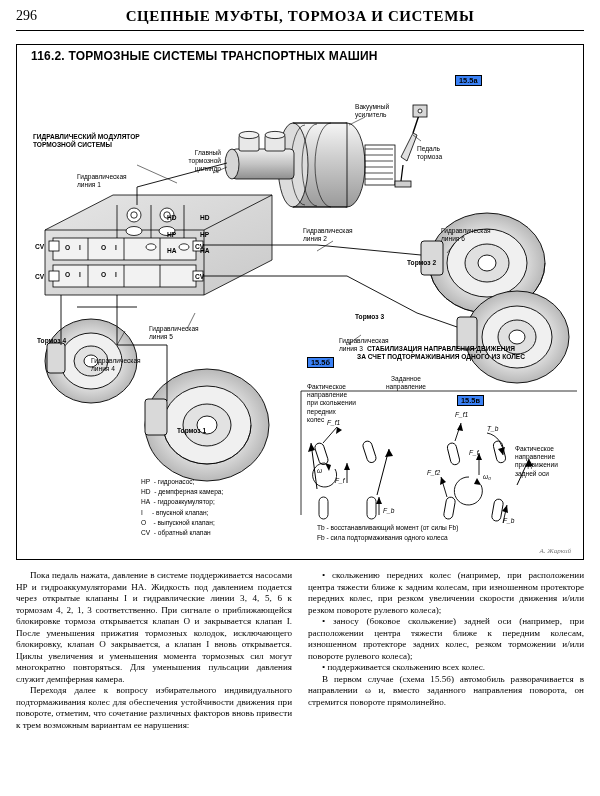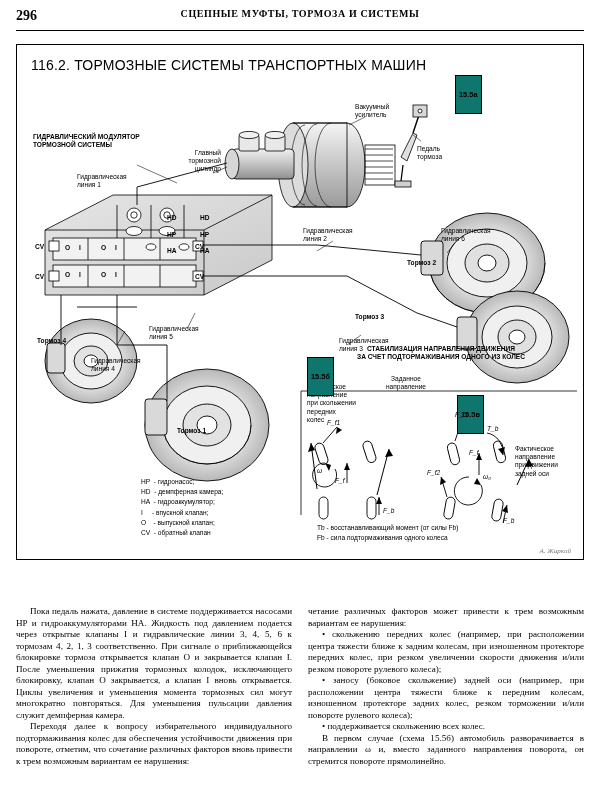--- a/index.html
+++ b/index.html
@@ -32,67 +32,67 @@
     border-bottom: 1.2px solid #000;
     display: flex;
     align-items: flex-start;
     justify-content: center;
   }
   .runhead .pageno {
     position: absolute;
     left: 0;
     top: 0;
     font-family: "Liberation Serif", serif;
-    font-weight: bold;
+    font-weight: normal;
     font-size: 14px;
   }
   .runhead .title {
     font-family: "Liberation Serif", serif;
     font-weight: bold;
-    font-size: 10px;
+    font-size: 15px;
     letter-spacing: 0.6px;
   }
   
   .figure {
     position: absolute;
     top: 44px;
     left: 16px;
     width: 568px;
     height: 516px;
     border: 1.2px solid #000;
     box-sizing: border-box;
     background: #fff;
   }
   .fig-title {
     position: absolute;
-    top: 12px;
+    top: 4px;
     left: 14px;
     font-family: "Liberation Sans", sans-serif;
-    font-weight: normal;
-    font-size: 14px;
+    font-weight: bold;
+    font-size: 12px;
     letter-spacing: 0.2px;
   }
   .lbl {
     position: absolute;
     font-family: "Liberation Sans", sans-serif;
     font-size: 6.6px;
     line-height: 1.25;
     color: #000;
     white-space: pre-line;
   }
   .lbl.b { font-weight: bold; }
   .lbl.c { text-align: center; }
   .boxlbl {
     position: absolute;
     font-family: "Liberation Sans", sans-serif;
     font-weight: bold;
     font-size: 7.4px;
     border: 1px solid #000;
-    padding: 15px 3px;
-    background: #0f766e;
+    padding: 1px 3px;
+    background: #3b82f6;
     line-height: 1;
   }
   .legend {
     position: absolute;
     font-family: "Liberation Sans", sans-serif;
     font-size: 6.6px;
     line-height: 1.55;
   }
   .legend div { white-space: pre; }
   .signature {
@@ -114,21 +114,20 @@
     display: flex;
     gap: 16px;
   }
   .col {
     width: 276px;
     font-family: "Liberation Serif", serif;
     font-size: 9.1px;
     line-height: 1.265;
     text-align: justify;
     hyphens: auto;
-    margin-top: 36px;
   }
   .col p { margin: 0; text-indent: 14px; }
   .col p.noind { text-indent: 0; }
   svg { display: block; }
   .figsvg {
     position: absolute;
     top: 0; left: 0;
     width: 568px;
     height: 516px;
   }
@@ -464,21 +463,20 @@
   </div>
 
   <div class="bodytext">
 
     <div class="col">
       <p>Пока педаль нажата, давление в системе поддерживается насосами HP и гидроаккумуляторами НА. Жидкость под давлением подается через открытые клапаны I и гидравлические линии 3, 4, 5, 6 к тормозам 4, 2, 1, 3 соответственно. При сигнале о приближающейся блокировке тормоза открывается клапан О и закрывается клапан I. После уменьшения прижатия тормозных колодок, исключающего блокировку, клапан О закрывается, а клапан I вновь открывается. Циклы увеличения и уменьшения момента тормозных сил могут многократно повторяться. Для уменьшения пульсации давления служит демпферная камера.</p>
       <p>Переходя далее к вопросу избирательного индивидуального подтормаживания колес для обеспечения устойчивости движения при повороте, отметим, что сочетание различных факторов вновь привести к трем возможным вариантам ее нарушения:</p>
     </div>
 
     <div class="col">
-      <p class="noind">четание различных факторов может привести к трем возможным вариантам ее нарушения:</p>
       <p>• скольжению передних колес (например, при расположении центра тяжести ближе к задним колесам, при изношенном протекторе передних колес, при резком увеличении скорости движения и/или резком повороте рулевого колеса);</p>
       <p>• заносу (боковое скольжение) задней оси (например, при расположении центра тяжести ближе к передним колесам, изношенном протекторе задних колес, резком торможении и/или повороте рулевого колеса);</p>
       <p>• поддерживается скольжению всех колес.</p>
       <p>В первом случае (схема 15.5б) автомобиль разворачивается в направлении ω и, вместо заданного направления поворота, он стремится повороте прямолинейно.</p>
     </div>
 
   </div>
 
 </div>
 

